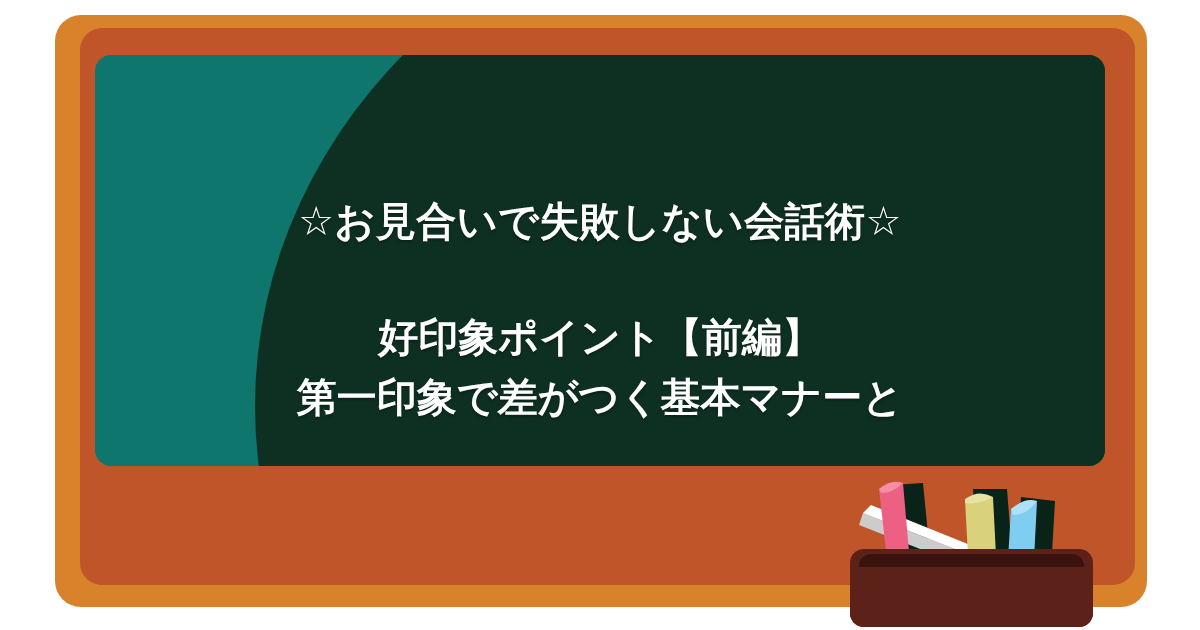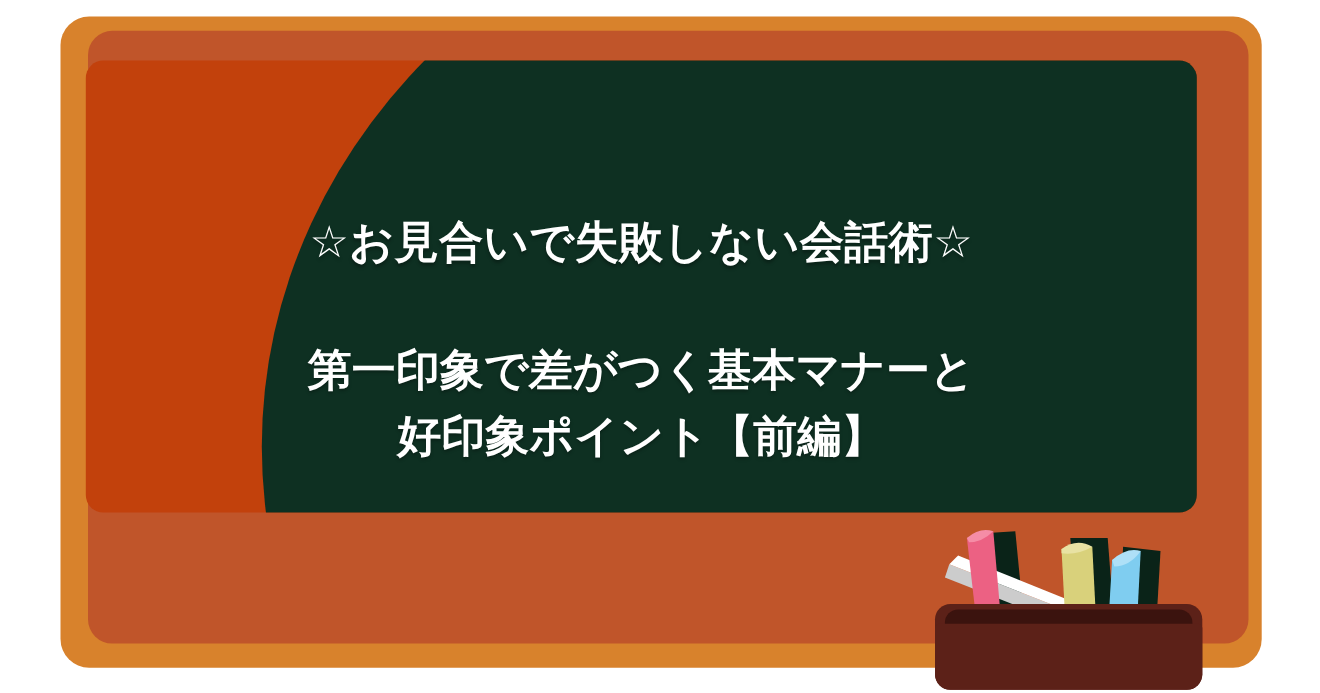--- a/index.html
+++ b/index.html
@@ -38,25 +38,25 @@
     top: 28px;
     width: 1055px;
     height: 557px;
     background: #C0552A;
     border-radius: 22px;
   }
 
   
   .board {
     position: absolute;
-    left: 78px;
+    left: 95px;
     top: 55px;
     width: 1010px;
     height: 411px;
-    background: #c2410c;
+    background: #0f766e;
     border-radius: 16px;
     overflow: hidden;
   }
 
   
   .board-shade {
     position: absolute;
     right: -330px;
     bottom: -470px;
     width: 1180px;
@@ -150,22 +150,22 @@
 
   <div class="frame-outer"></div>
   <div class="frame-inner"></div>
 
   <div class="board">
     <div class="board-shade"></div>
 
     <div class="board-text">
       <div class="headline">☆お見合いで失敗しない会話術☆</div>
       <div class="subhead">
+        <span class="line">好印象ポイント【前編】</span>
         <span class="line">第一印象で差がつく基本マナーと</span>
-        <span class="line">好印象ポイント【前編】</span>
       </div>
     </div>
   </div>
 
   <div class="tray-group">
 
     <svg class="chalk-svg" width="260" height="175" viewBox="0 0 260 175">
 
       <g>
         <path d="M46 30 L78 28 L86 110 L58 112 Z" fill="#0A2318"></path>

